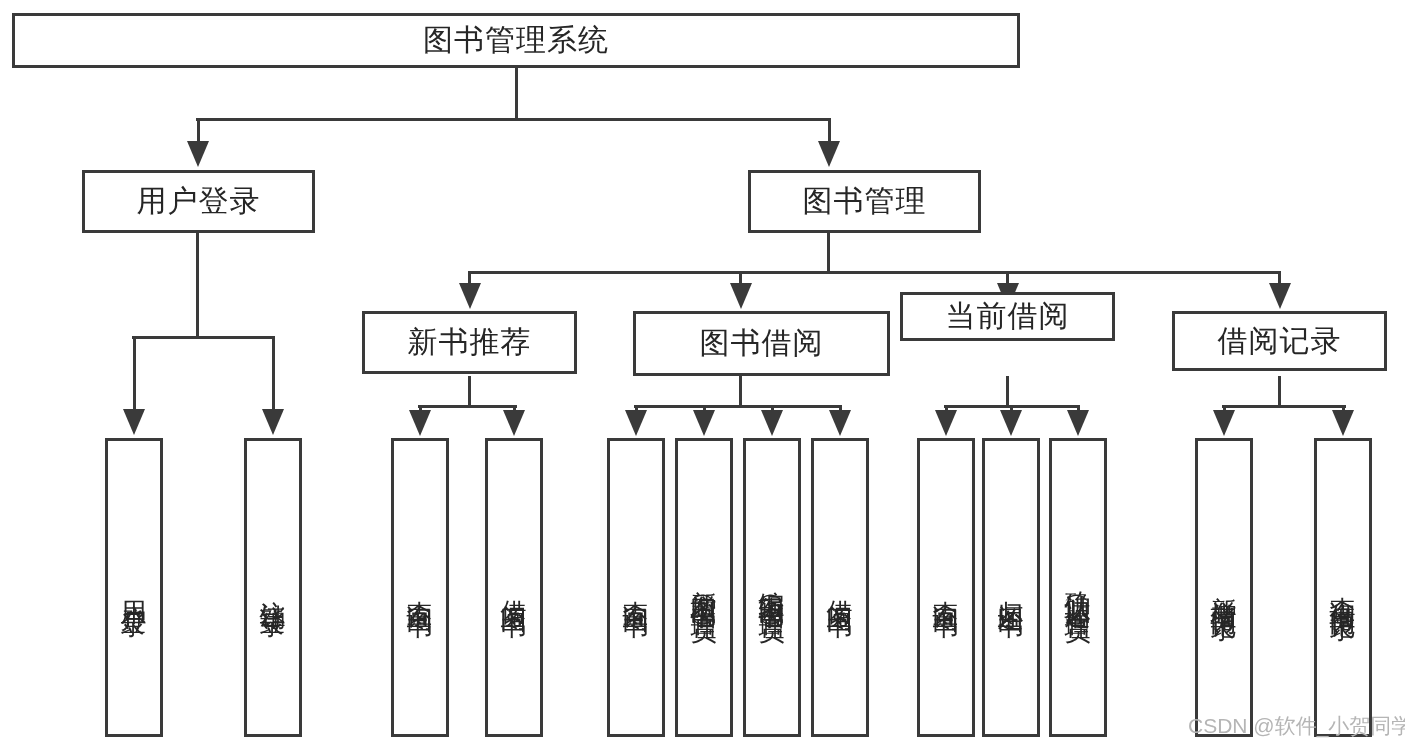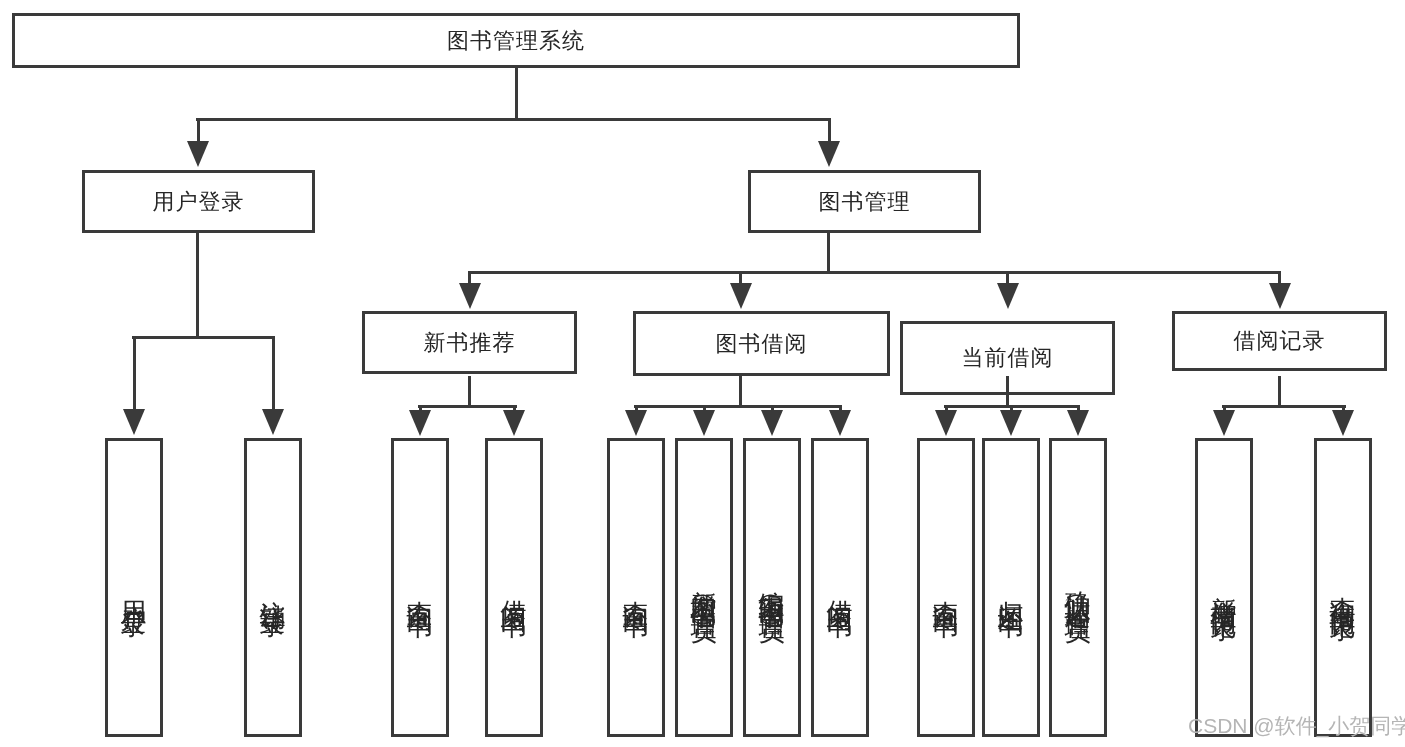--- a/index.html
+++ b/index.html
@@ -8,21 +8,21 @@
     background:var(--background,#fff);
     font-family:"Liberation Sans","DejaVu Sans",sans-serif;
     color:var(--text,#262626);
   }
   .box{
     position:absolute;box-sizing:border-box;background:#fff;
     border:3px solid var(--line,#3a3a3a);
     display:flex;align-items:center;justify-content:center;
     white-space:nowrap;
   }
-  .hlabel{font-size:22px;letter-spacing:1px;}
+  .hlabel{font-size:30px;letter-spacing:1px;}
   .vbox{
     writing-mode:vertical-rl;text-orientation:mixed;
     font-size:26px;letter-spacing:4px;line-height:1;
   }
   .hline{position:absolute;height:3px;background:var(--line,#3a3a3a);}
   .vline{position:absolute;width:3px;background:var(--line,#3a3a3a);}
   .tri{
     position:absolute;width:0;height:0;
     border-left:11px solid transparent;border-right:11px solid transparent;
     border-top:26px solid var(--line,#3a3a3a);
@@ -64,21 +64,21 @@
   <div class="tri" style="left:459px;top:283px"></div>
   <div class="vline" style="left:739px;top:271px;height:16px"></div>
   <div class="tri" style="left:730px;top:283px"></div>
   <div class="vline" style="left:1006px;top:271px;height:16px"></div>
   <div class="tri" style="left:997px;top:283px"></div>
   <div class="vline" style="left:1278px;top:271px;height:16px"></div>
   <div class="tri" style="left:1269px;top:283px"></div>
 
   <div class="box hlabel" style="left:362px;top:311px;width:215px;height:63px">新书推荐</div>
   <div class="box hlabel" style="left:633px;top:311px;width:257px;height:65px">图书借阅</div>
-  <div class="box hlabel" style="left:900px;top:321px;width:215px;height:74px">当前借阅</div>
+  <div class="box hlabel" style="left:900px;top:292px;width:215px;height:49px">当前借阅</div>
   <div class="box hlabel" style="left:1172px;top:311px;width:215px;height:60px">借阅记录</div>
 
   <div class="vline" style="left:468px;top:376px;height:32px"></div>
   <div class="hline" style="left:418px;top:405px;width:99px"></div>
   <div class="vline" style="left:419px;top:405px;height:10px"></div>
   <div class="tri" style="left:409px;top:410px"></div>
   <div class="vline" style="left:513px;top:405px;height:10px"></div>
   <div class="tri" style="left:503px;top:410px"></div>
 
   <div class="vline" style="left:739px;top:376px;height:32px"></div>

